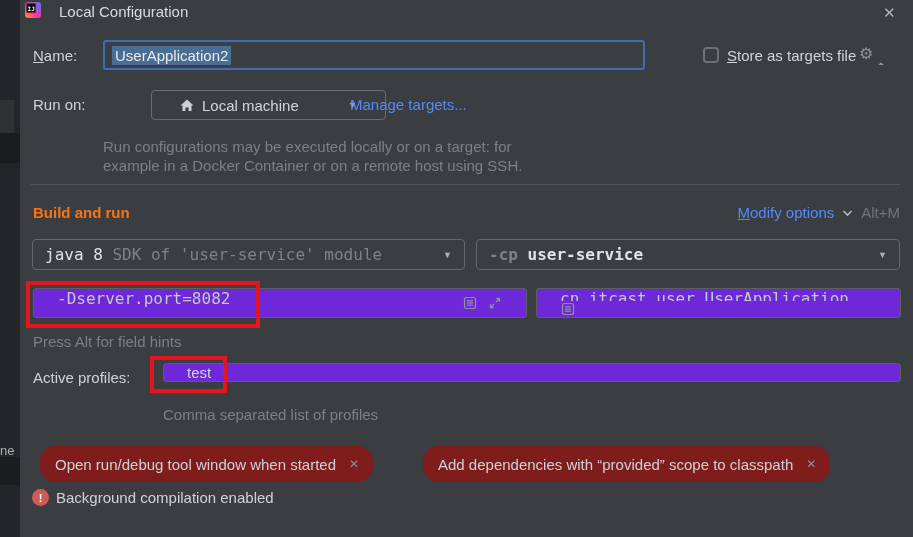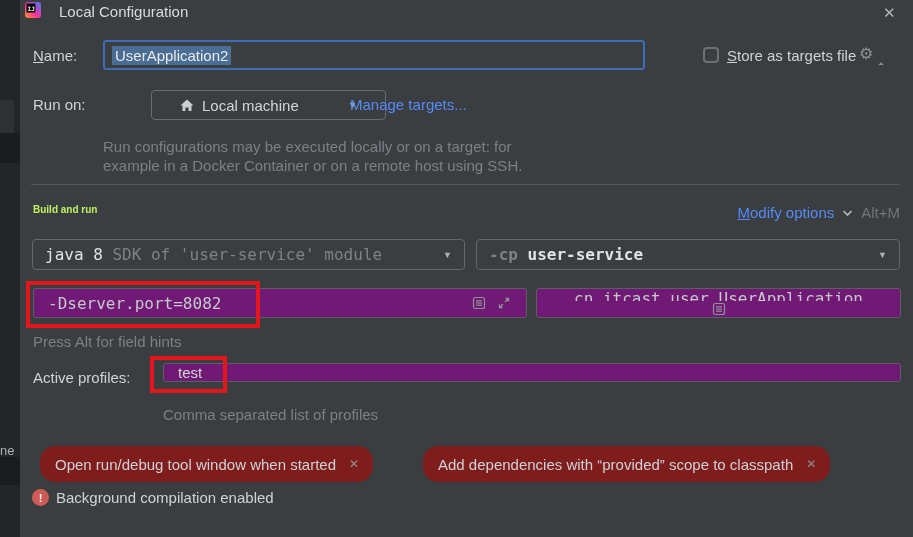--- a/index.html
+++ b/index.html
@@ -43,38 +43,38 @@
   .runon-label { left:33px; top:96px; }
   .runon-combo { left:103px; top:90px; width:235px; height:30px; border:1px solid #6A6D70; border-radius:4px;
                  display:flex; align-items:center; padding:0 28px; gap:8px; cursor:pointer;margin-left:48px; }
   .runon-combo .value { font-size:15px; color:#D2D5D9; flex:1; }
   .combo-arrow { font-size:9px; color:#AEB2B6; }
   .manage-link { left:350px; top:96px; }
   .help-text { left:103px; top:129px; line-height:19px;margin-top:8px; }
 
   
   .divider { left:31px; top:184px; width:869px; height:1px; background:#55585A; }
-  .section-header { left:33px; top:204px; font-size:10px; font-weight:700; color:#bef264; }
+  .section-header { left:33px; top:204px; font-size:15px; font-weight:700; color:#f97316; }
   .modify-row { top:204px; right:13px; display:flex; align-items:center; gap:8px; }
   .shortcut { font-size:15px; color:#71757A; }
 
   
   .mono { font-family:"DejaVu Sans Mono", monospace; font-size:16px; white-space:pre; }
   .mono-dim { color:#7E8287; }
   .mono-bright { color:#DFE2E6; }
   .mono-val { color:#C5C9CD; }
 
   .combo { height:31px; border:1px solid #65686B; border-radius:4px; display:flex; align-items:center;
            padding:0 12px; cursor:pointer; }
   .jre-combo { left:32px; top:239px; width:433px;gap:6px; }
   .cp-combo { left:476px; top:239px; width:424px;font-weight:bold; }
   .combo .grow { flex:1; }
 
-  .field { height:30px; border:1px solid #5C5F62; border-radius:3px; background:#701a75;
-           display:flex; align-items:center; padding:0 14px; }
+  .field { height:30px; border:1px solid #5C5F62; border-radius:3px; background:#6d28d9;
+           display:flex; padding:0 23px; }
   .vm-field { left:33px; top:288px; width:494px; }
   .main-field { left:536px; top:288px; width:365px;flex-direction:column; }
   .field .grow { flex:1; overflow:hidden; }
   .field-icons { display:flex; align-items:center; gap:9px; }
 
   .press-hint { left:33px; top:333px; }
 
   
   .profiles-label { left:33px; top:369px; }
   .profiles-field { left:163px; top:363px; width:738px; height:19px; }

